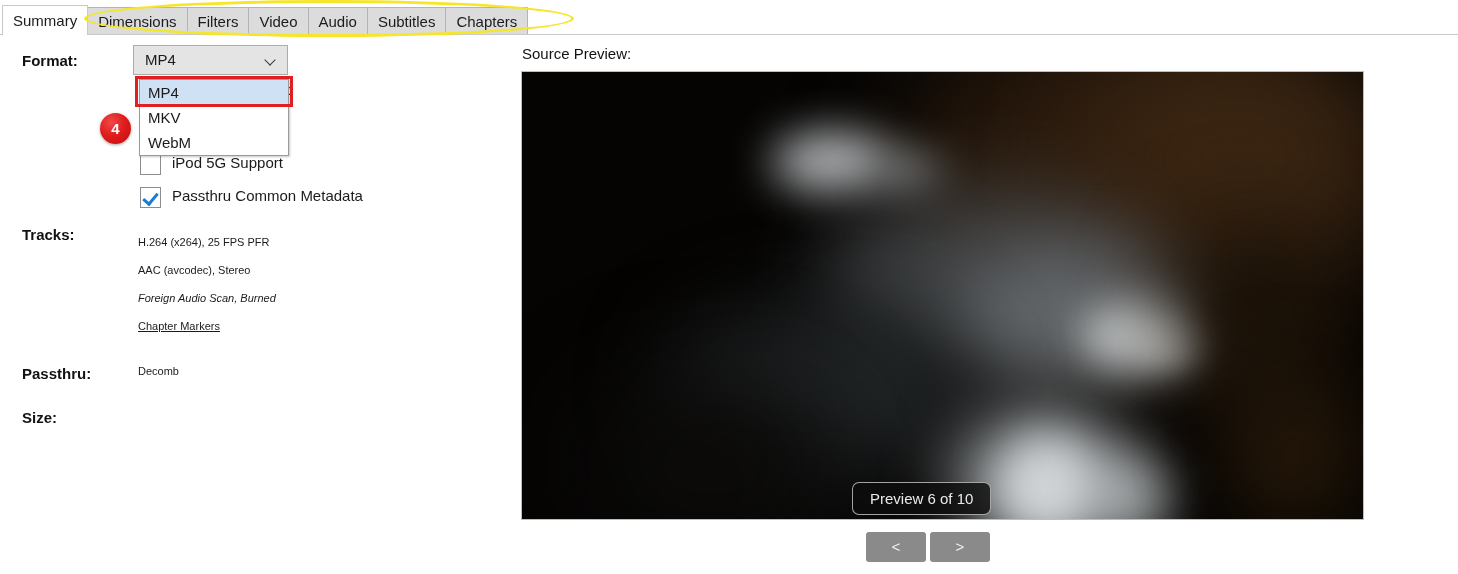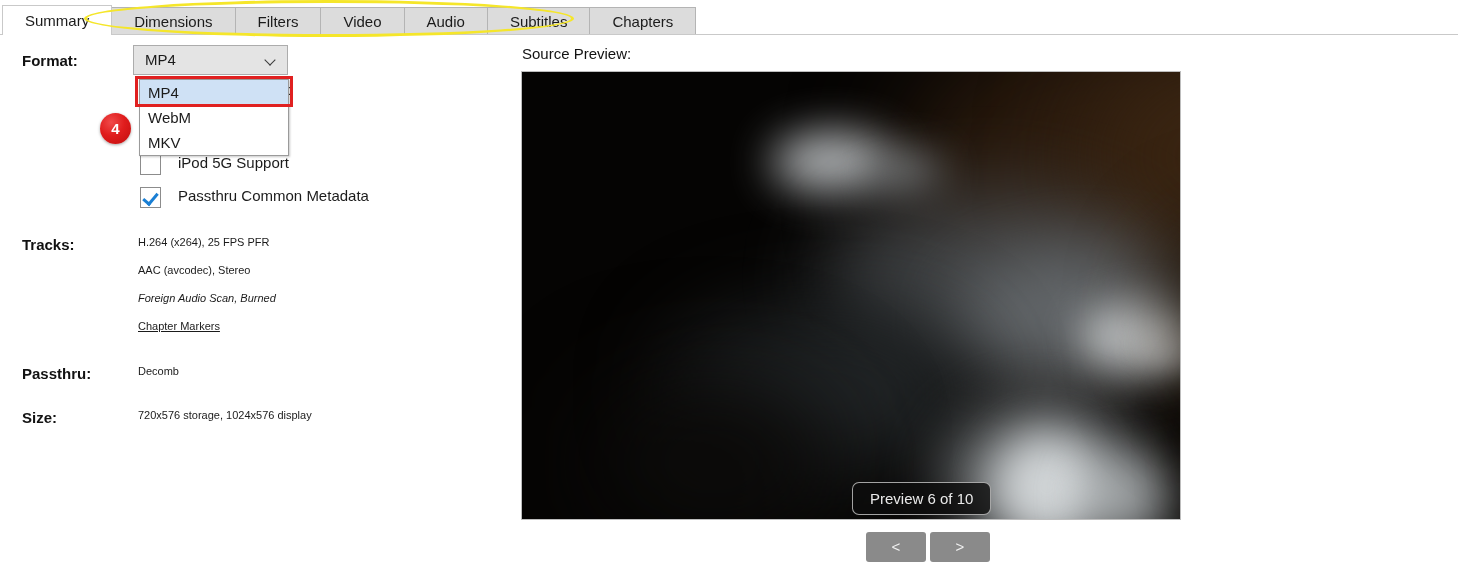--- a/index.html
+++ b/index.html
@@ -36,21 +36,21 @@
     position: absolute;
     left: 2px;
     bottom: 0;
     display: flex;
     align-items: flex-end;
     height: 35px;
   }
   .tab {
     height: 28px;
     line-height: 28px;
-    padding: 0 22px;
+    padding: 0 10px;
     font-size: 15px;
     color: #1b1b1b;
     background: #dcdcdc;
     border: 1px solid #b4b4b4;
     border-bottom: none;
     margin-right: -1px;
     position: relative;
     white-space: nowrap;
     box-sizing: border-box;
     user-select: none;
@@ -220,21 +220,21 @@
     content: "";
     position: absolute;
     left: 5px; top: 2px;
     width: 6px; height: 12px;
     border-right: 3px solid #1a7fd4;
     border-bottom: 3px solid #1a7fd4;
     transform: rotate(40deg);
   }
   .cblabel {
     position: absolute;
-    left: 38px;
+    left: 32px;
     top: 0px;
     font-size: 15px;
     color: #1b1b1b;
     white-space: nowrap;
   }
   
   #hidden-opt-row {
     position: absolute;
     left: 140px;
     top: 46px;
@@ -255,21 +255,21 @@
     left: 22px;
     top: 10px;
     font-size: 15px;
     font-weight: normal;
     color: #121212;
   }
   #preview-image {
     position: absolute;
     left: 21px;
     top: 36px;
-    width: 660px;
+    width: 843px;
     height: 449px;
     border: 1px solid #bdbdbd;
     box-sizing: border-box;
     background-color: #050403;
     overflow: hidden;
   }
   .blob {
     position: absolute;
     border-radius: 50%;
     filter: blur(26px);
@@ -350,50 +350,49 @@
 
   <div id="hidden-opt-row">
     <span class="cblabel" style="left:145px;">d</span>
   </div>
 
   <div id="format-list">
     <div class="opt selected">
       <span>MP4</span>
     </div>
     <div class="opt">
+      <span>MKV</span>
+    </div>
+    <div class="opt">
       <span>WebM</span>
-    </div>
-    <div class="opt">
-      <span>MKV</span>
     </div>
   </div>
   <div id="opt-focus-ring"></div>
   <div id="step-badge">4</div>
 
   <div class="cbrow" style="top:119px;">
     <span class="cbox"></span>
     <span class="cblabel">iPod 5G Support</span>
   </div>
 
   <div class="cbrow" style="top:152px;">
     <span class="cbox checked"></span>
     <span class="cblabel">Passthru Common Metadata</span>
   </div>
 
-  <div class="row-label" style="top:201px;">Tracks:</div>
+  <div class="row-label" style="top:191px;">Tracks:</div>
   <div class="row-value" style="top:201px;">H.264 (x264), 25 FPS PFR</div>
   <div class="row-value" style="top:229px;">AAC (avcodec), Stereo</div>
   <div class="row-value" style="top:257px;font-style:italic;">Foreign Audio Scan, Burned</div>
   <div class="row-value" style="top:285px;text-decoration:underline;">Chapter Markers</div>
 
   <div class="row-label" style="top:330px;">Passthru:</div>
   <div class="row-value" style="top:330px;">Decomb</div>
 
   <div class="row-label" style="top:374px;">Size:</div>
-  <div class="row-value" style="top:374px;">720x576 storage, 1024x576 display</div>
 </div>
 
 <div id="preview-pane">
   <div id="preview-title">Source Preview:</div>
 
   <div id="preview-image">
 
     <div class="blob" style="left:380px;top:-60px;width:470px;height:330px;background:#2a1a0d;filter:blur(55px);"></div>
     <div class="blob" style="left:560px;top:-30px;width:300px;height:230px;background:#3a2512;filter:blur(50px);"></div>
     <div class="blob" style="left:250px;top:60px;width:120px;height:60px;background:#cfd3d6;filter:blur(22px);opacity:0.85;"></div>

